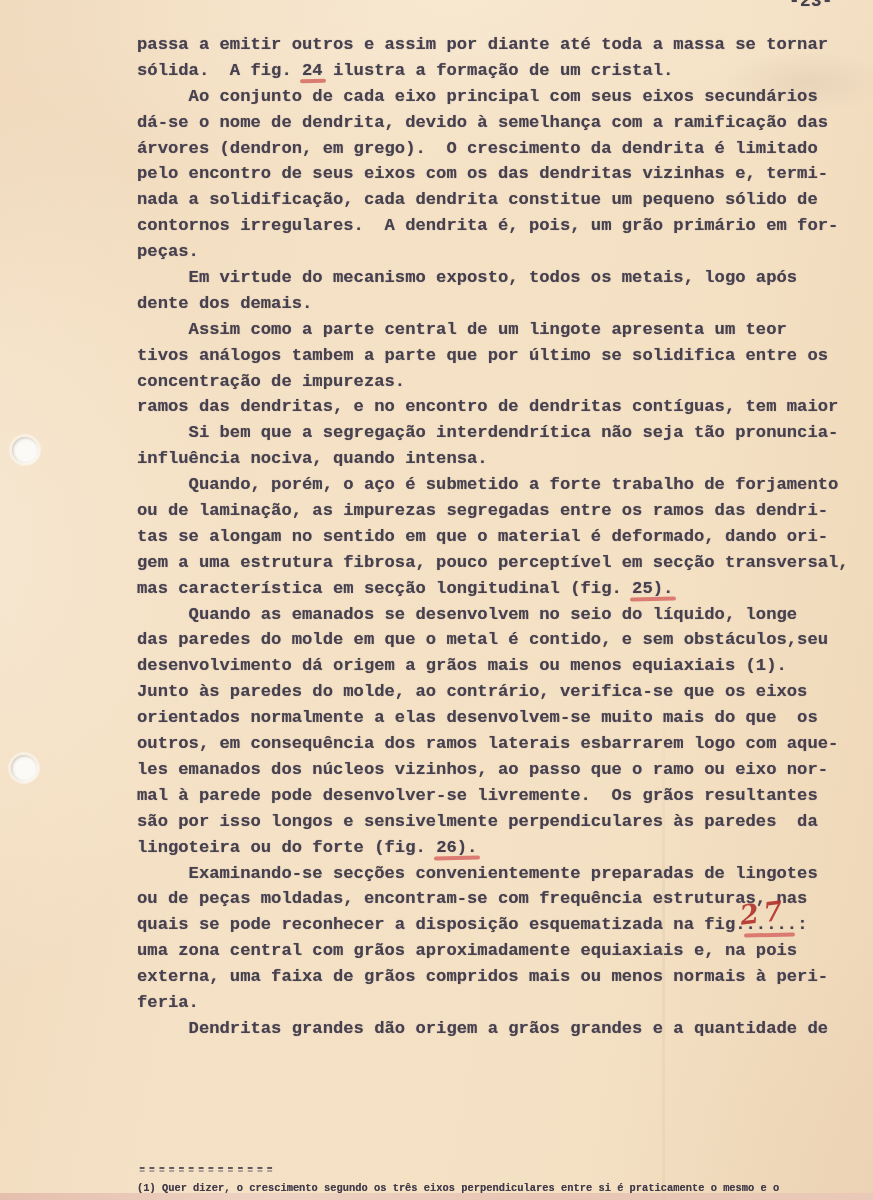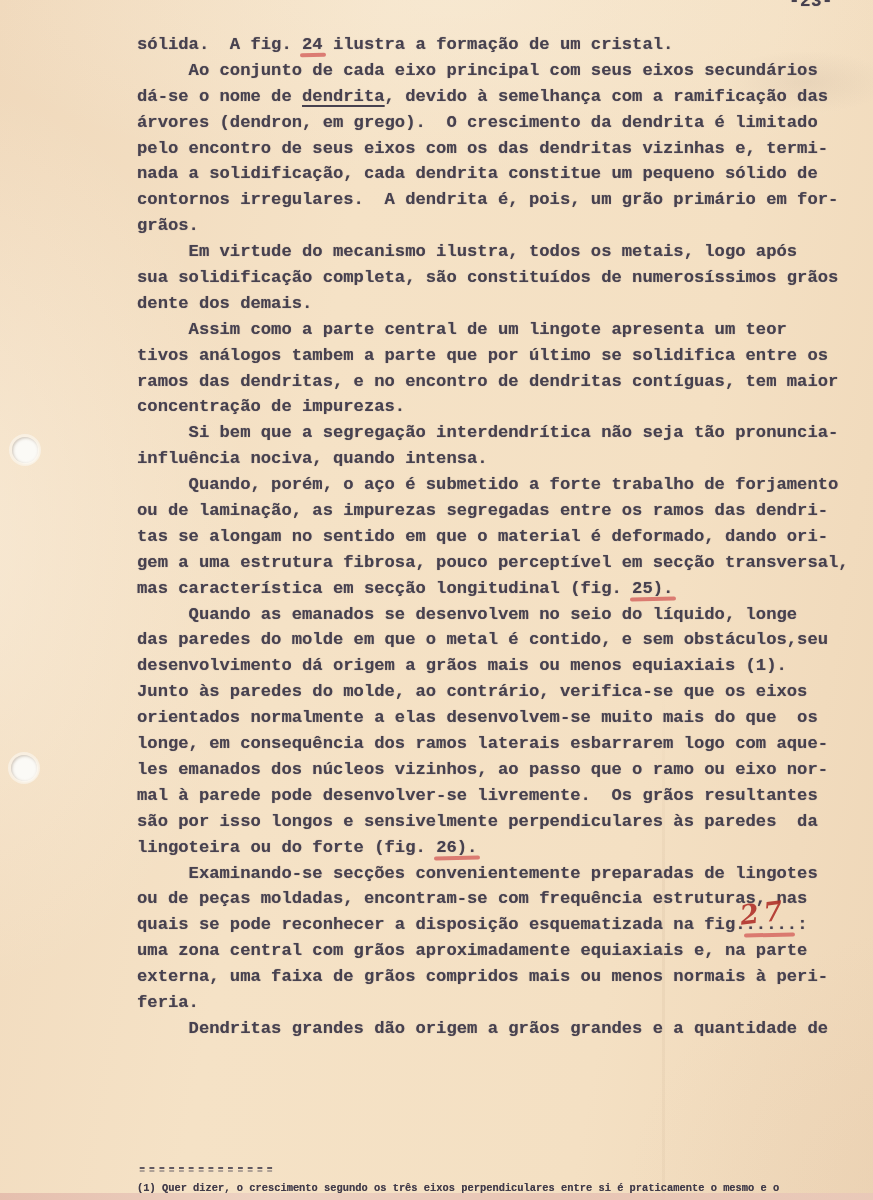--- a/index.html
+++ b/index.html
@@ -14,21 +14,21 @@
       linear-gradient(100deg, #f0d9bc 0%, #f5e2c6 35%, #f4e0c3 70%, #eed6b7 100%);
     padding-left: 30px;
   }
   .text-column {
     position:absolute; left:137px; top:32px;
     font-family:"Liberation Mono", monospace; font-weight:bold; font-size:17.2px;
     line-height:25.9px; color:#47414f;
     text-shadow:0 0 1px rgba(71,65,79,0.55);
   }
   .line { white-space:pre; height:25.9px; }
-  .ul-black { text-decoration:underline; text-decoration-thickness:2px; text-underline-offset:4px; }
+  .ul-black { text-decoration-thickness:2px; text-underline-offset:4px; }
   .ul-red { position:relative; }
   .ul-red::after {
     content:""; position:absolute; left:-2px; right:-3px; bottom:-3px; height:4px;
     background:#d4625c; opacity:0.8; border-radius:2px; transform:rotate(-1.2deg);
   }
   .h27::after { right:-18px; }
   .hand {
     position:absolute; left:-6px; top:-15px;
     font-family:"DejaVu Serif", serif; font-style:italic; font-weight:bold;
     font-size:27px; letter-spacing:5px; color:#b2362e; opacity:0.92;
@@ -74,70 +74,70 @@
 </style>
 </head>
 <body>
 
 <div class="page">
   <div class="page-number">-23-</div>
   <div class="hole hole-1"></div>
   <div class="hole hole-2"></div>
   <div class="text-column">
       <div>
+        <div class="line"><span>passa a emitir outros e assim por diante até toda a massa se tornar</span></div>
         <div class="line"><span>sólida.  A fig. </span><span class="ul-red">24</span><span> ilustra a formação de um cristal.</span></div>
       </div>
       <div>
         <div class="line"><span>     Ao conjunto de cada eixo principal com seus eixos secundários</span></div>
         <div class="line"><span>dá-se o nome de </span><span class="ul-black">dendrita</span><span>, devido à semelhança com a ramificação das</span></div>
         <div class="line"><span>árvores (dendron, em grego).  O crescimento da dendrita é limitado</span></div>
         <div class="line"><span>pelo encontro de seus eixos com os das dendritas vizinhas e, termi-</span></div>
         <div class="line"><span>nada a solidificação, cada dendrita constitue um pequeno sólido de</span></div>
         <div class="line"><span>contornos irregulares.  A dendrita é, pois, um grão primário em for-</span></div>
-        <div class="line"><span>grãos.</span></div>
+        <div class="line"><span>peças.</span></div>
       </div>
       <div>
-        <div class="line"><span>     Em virtude do mecanismo ilustra, todos os metais, logo após</span></div>
-        <div class="line"><span>sua solidificação completa, são constituídos de numerosíssimos grãos</span></div>
+        <div class="line"><span>     Em virtude do mecanismo exposto, todos os metais, logo após</span></div>
         <div class="line"><span>dente dos demais.</span></div>
       </div>
       <div>
         <div class="line"><span>     Assim como a parte central de um lingote apresenta um teor</span></div>
         <div class="line"><span>tivos análogos tambem a parte que por último se solidifica entre os</span></div>
+        <div class="line"><span>concentração de impurezas.</span></div>
         <div class="line"><span>ramos das dendritas, e no encontro de dendritas contíguas, tem maior</span></div>
-        <div class="line"><span>concentração de impurezas.</span></div>
       </div>
       <div>
         <div class="line"><span>     Si bem que a segregação interdendrítica não seja tão pronuncia-</span></div>
         <div class="line"><span>influência nociva, quando intensa.</span></div>
       </div>
       <div>
         <div class="line"><span>     Quando, porém, o aço é submetido a forte trabalho de forjamento</span></div>
         <div class="line"><span>ou de laminação, as impurezas segregadas entre os ramos das dendri-</span></div>
         <div class="line"><span>tas se alongam no sentido em que o material é deformado, dando ori-</span></div>
         <div class="line"><span>gem a uma estrutura fibrosa, pouco perceptível em secção transversal,</span></div>
         <div class="line"><span>mas característica em secção longitudinal (fig. </span><span class="ul-red">25).</span></div>
       </div>
       <div>
         <div class="line"><span>     Quando as emanados se desenvolvem no seio do líquido, longe</span></div>
         <div class="line"><span>das paredes do molde em que o metal é contido, e sem obstáculos,seu</span></div>
         <div class="line"><span>desenvolvimento dá origem a grãos mais ou menos equiaxiais (1).</span></div>
         <div class="line"><span>Junto às paredes do molde, ao contrário, verifica-se que os eixos</span></div>
         <div class="line"><span>orientados normalmente a elas desenvolvem-se muito mais do que  os</span></div>
-        <div class="line"><span>longe, em consequência dos ramos laterais esbarrarem logo com aque-</span></div>
+        <div class="line"><span>outros, em consequência dos ramos laterais esbarrarem logo com aque-</span></div>
         <div class="line"><span>les emanados dos núcleos vizinhos, ao passo que o ramo ou eixo nor-</span></div>
         <div class="line"><span>mal à parede pode desenvolver-se livremente.  Os grãos resultantes</span></div>
         <div class="line"><span>são por isso longos e sensivelmente perpendiculares às paredes  da</span></div>
         <div class="line"><span>lingoteira ou do forte (fig. </span><span class="ul-red">26).</span></div>
       </div>
       <div>
         <div class="line"><span>     Examinando-se secções convenientemente preparadas de lingotes</span></div>
         <div class="line"><span>ou de peças moldadas, encontram-se com frequência estruturas, nas</span></div>
         <div class="line"><span>quais se pode reconhecer a disposição esquematizada na fig.</span><span class="ul-red h27">...<span class="hand">27</span></span><span>..:</span></div>
-        <div class="line"><span>uma zona central com grãos aproximadamente equiaxiais e, na parte</span></div>
+        <div class="line"><span>uma zona central com grãos aproximadamente equiaxiais e, na pois</span></div>
         <div class="line"><span>externa, uma faixa de grãos compridos mais ou menos normais à peri-</span></div>
         <div class="line"><span>feria.</span></div>
       </div>
       <div>
         <div class="line"><span>     Dendritas grandes dão origem a grãos grandes e a quantidade de</span></div>
       </div>
     </div>
   <div class="footnote-rule">--------------</div>
   <div class="footnote">(1) Quer dizer, o crescimento segundo os três eixos perpendiculares entre si é praticamente o mesmo e o</div>
   <div class="crease"></div>

